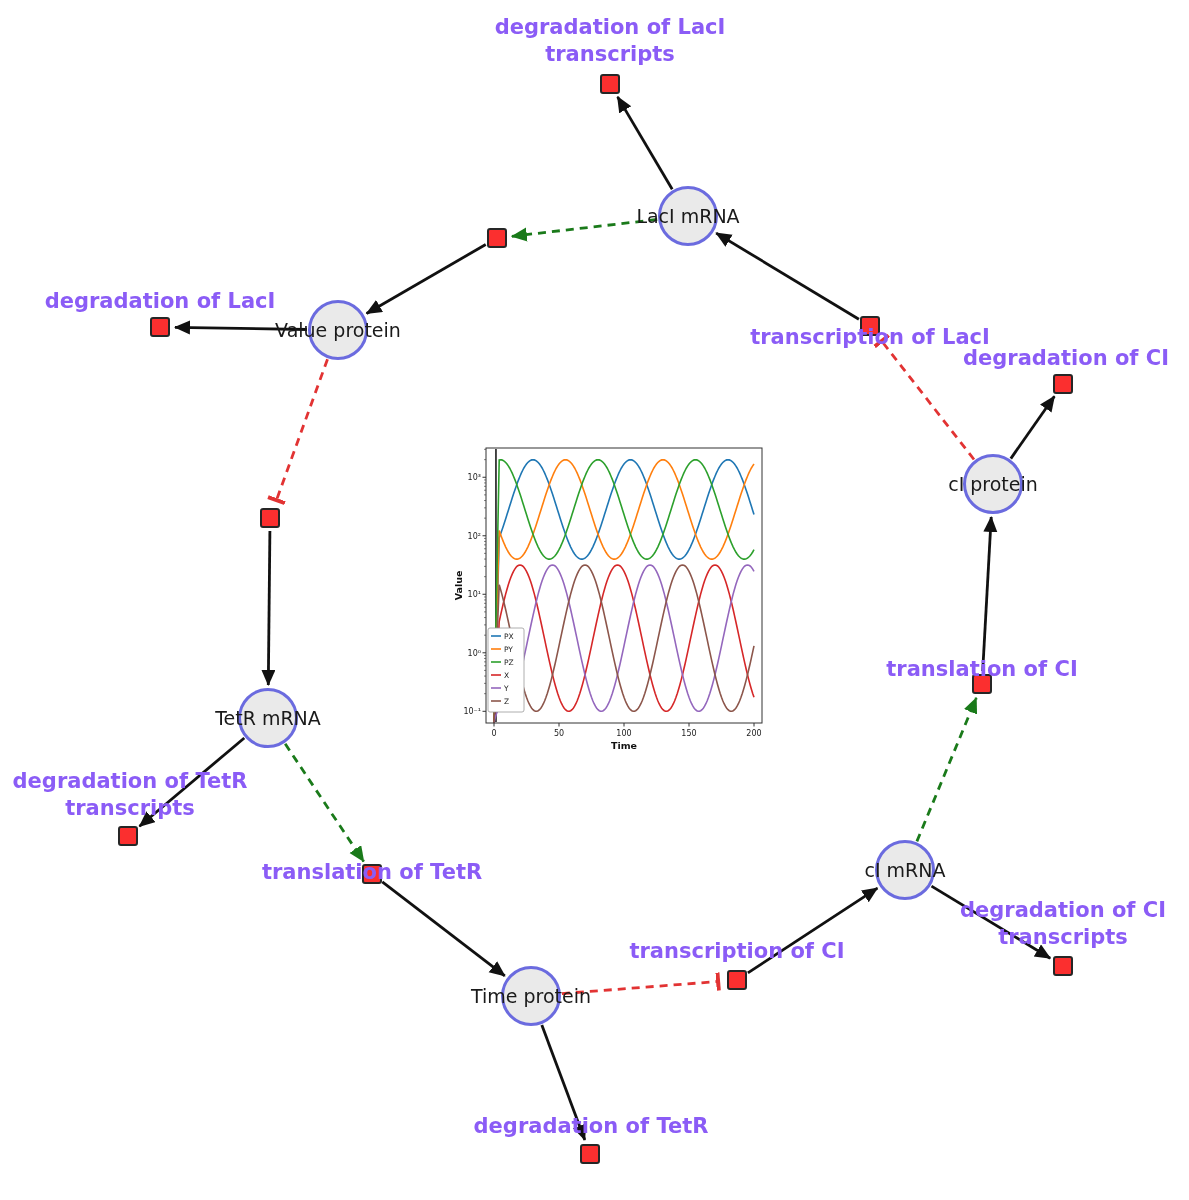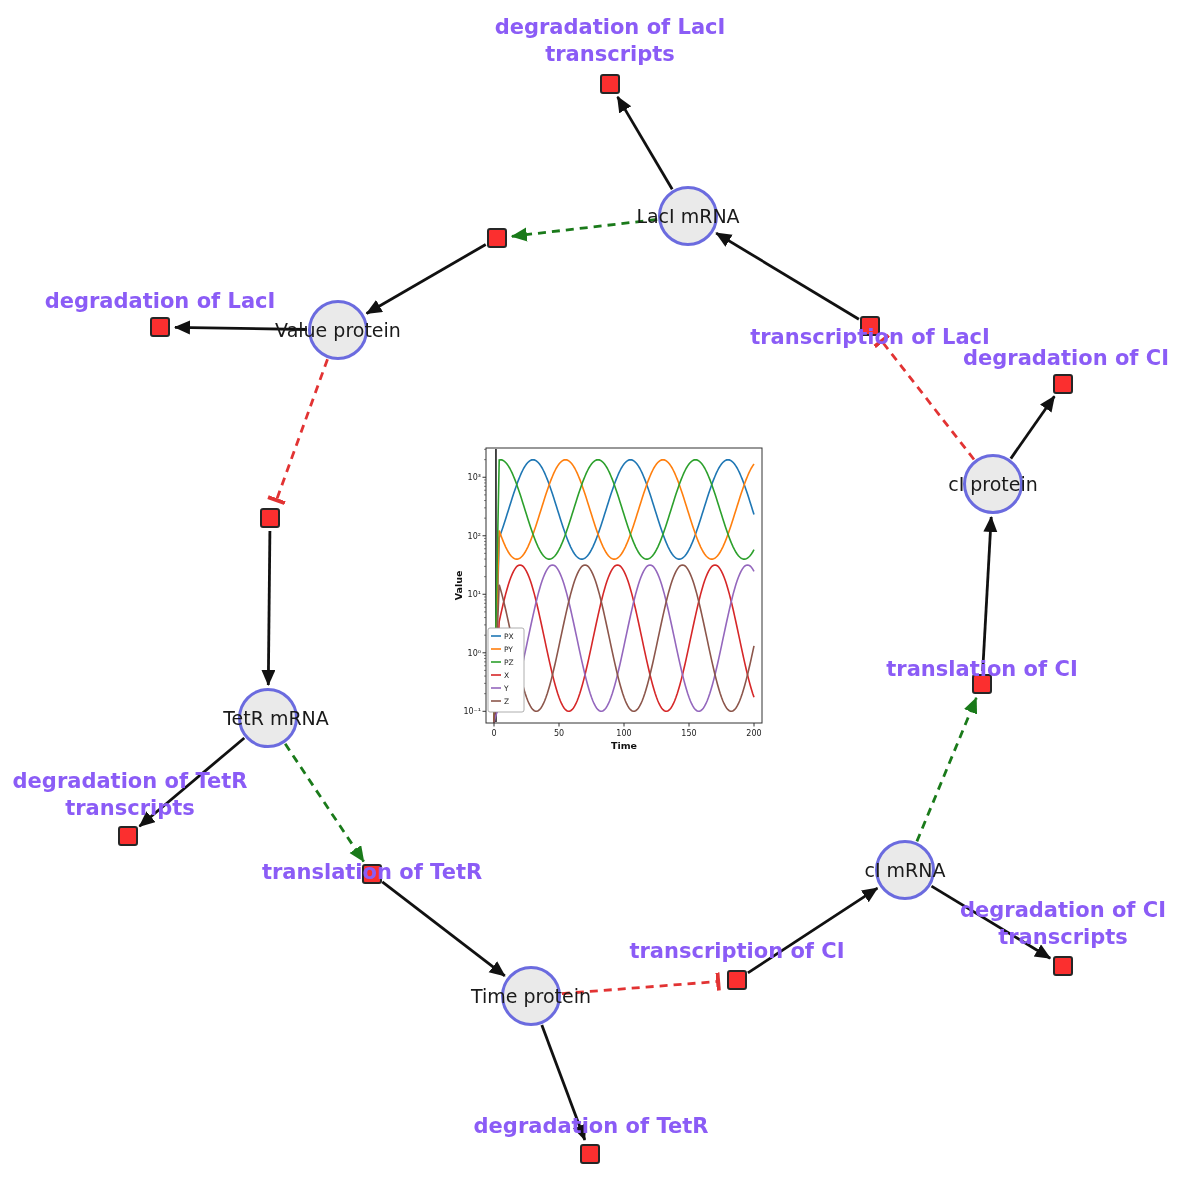--- a/index.html
+++ b/index.html
@@ -90,21 +90,21 @@
       <div class="reaction-node" style="left: 982px; top: 684px;"></div>
       <div class="reaction-node" style="left: 128px; top: 836px;"></div>
       <div class="reaction-node" style="left: 372px; top: 874px;"></div>
       <div class="reaction-node" style="left: 1063px; top: 966px;"></div>
       <div class="reaction-node" style="left: 737px; top: 980px;"></div>
       <div class="reaction-node" style="left: 590px; top: 1154px;"></div>
     </div>
   <div id="label-layer">
       <div class="node-label species-label" style="left: 688px; top: 216px;">LacI mRNA</div>
       <div class="node-label species-label" style="left: 338px; top: 330px;">Value protein</div>
-      <div class="node-label species-label" style="left: 276px; top: 718px;">TetR mRNA</div>
+      <div class="node-label species-label" style="left: 268px; top: 718px;">TetR mRNA</div>
       <div class="node-label species-label" style="left: 531px; top: 996px;">Time protein</div>
       <div class="node-label species-label" style="left: 905px; top: 870px;">cI mRNA</div>
       <div class="node-label species-label" style="left: 993px; top: 484px;">cI protein</div>
       <div class="node-label reaction-label" style="left: 610px; top: 41px;">
         <div>degradation of LacI</div>
         <div>transcripts</div>
       </div>
       <div class="node-label reaction-label" style="left: 870px; top: 297px; margin-top: 40px;">
         <div>transcription of LacI</div>
       </div>

